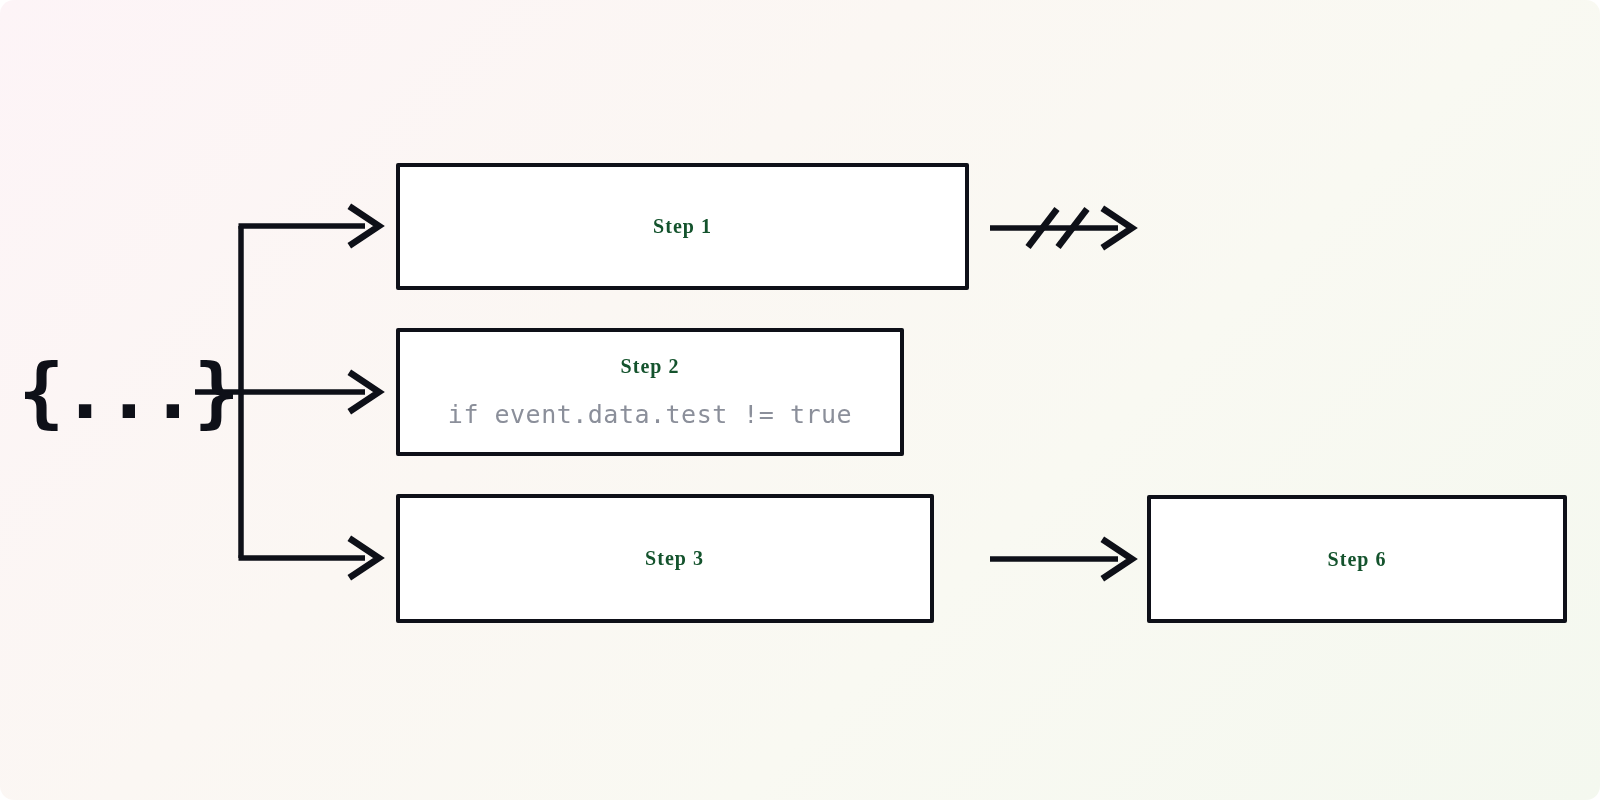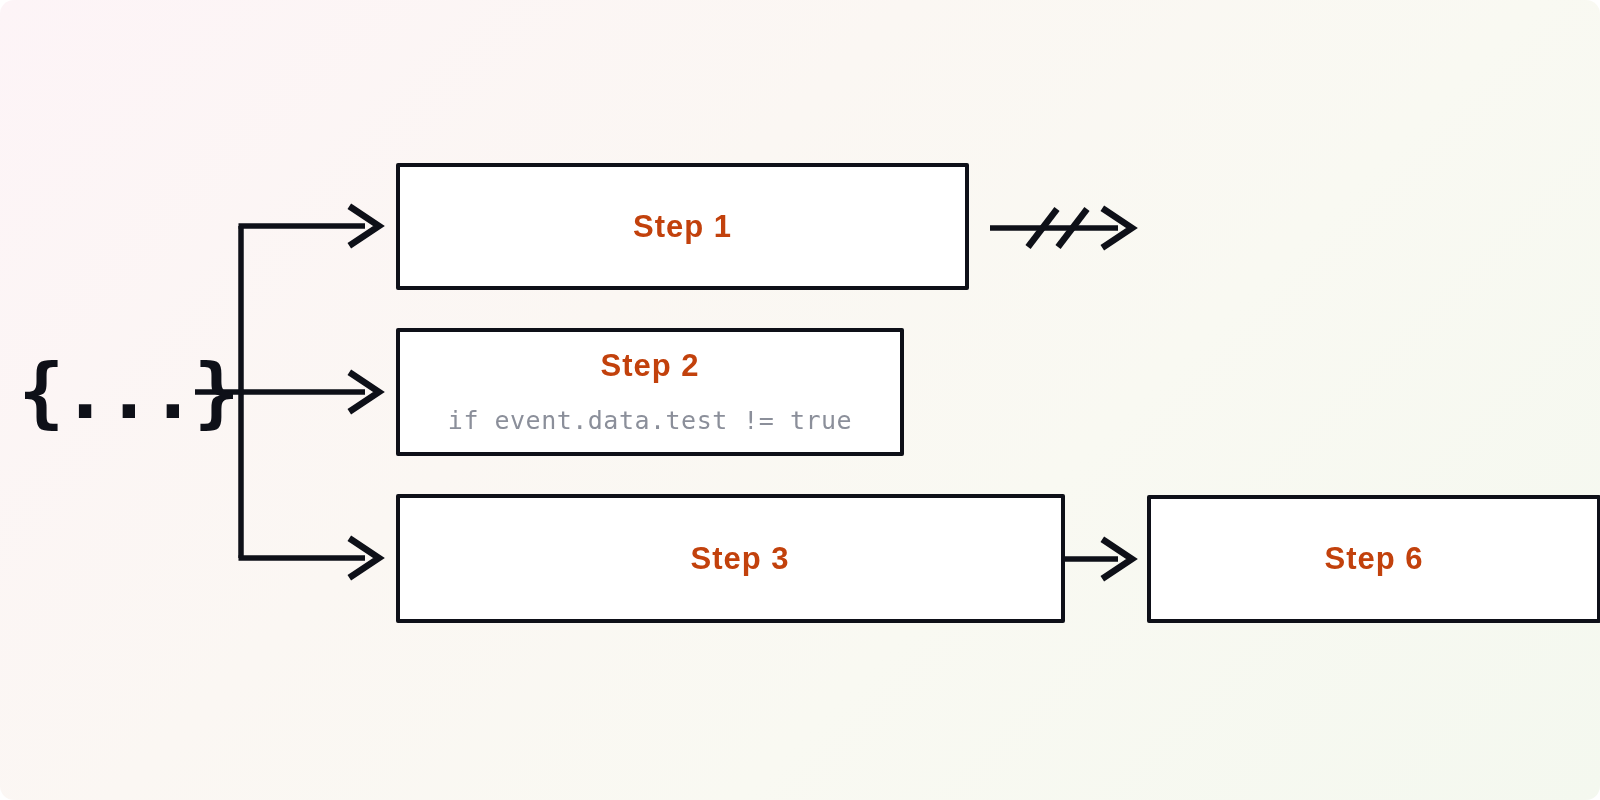--- a/index.html
+++ b/index.html
@@ -60,45 +60,45 @@
     box-sizing: border-box;
     background: #ffffff;
     border: 4px solid #0e1018;
     border-radius: 2px;
     display: flex;
     flex-direction: column;
     align-items: center;
     justify-content: center;
   }
   .step-title {
-    font-family: Liberation Sans, sans-serif;
-    font-size: 31px;
+    font-family: Liberation Serif, serif;
+    font-size: 20px;
     font-weight: 700;
-    color: #c2410c;
+    color: #14532d;
     letter-spacing: 1px;
     line-height: 1.15;
     white-space: nowrap;
   }
   .step-condition {
     font-family: "DejaVu Sans Mono", "Liberation Mono", monospace;
     font-size: 25px;
     font-weight: 400;
     color: #8b8f9a;
     letter-spacing: 0.5px;
     line-height: 1.2;
     margin-top: 22px;
     white-space: nowrap;
   }
 
   
   #box-step1 { left: 396px; top: 163px;  width: 573px; height: 127px; }
   #box-step2 { left: 396px; top: 328px;  width: 508px; height: 128px; }
-  #box-step3 { left: 396px; top: 494px;  width: 669px; height: 129px; padding-left: 19px; }
+  #box-step3 { left: 396px; top: 494px;  width: 538px; height: 129px; padding-left: 19px; }
   #box-step5 { left: 1147px; top: 165px; width: 381px; height: 126px; }
-  #box-step6 { left: 1147px; top: 495px; width: 454px; height: 128px; }
+  #box-step6 { left: 1147px; top: 495px; width: 420px; height: 128px; }
 </style>
 </head>
 <body>
 
 <div id="canvas">
 
   <svg id="wires" viewBox="0 0 1600 800" width="1600" height="800" xmlns="http://www.w3.org/2000/svg">
 
     <path d="M 195 392 L 243.5 392" fill="none" stroke="#0e1018" stroke-width="5.5" stroke-linecap="butt"></path>
 

